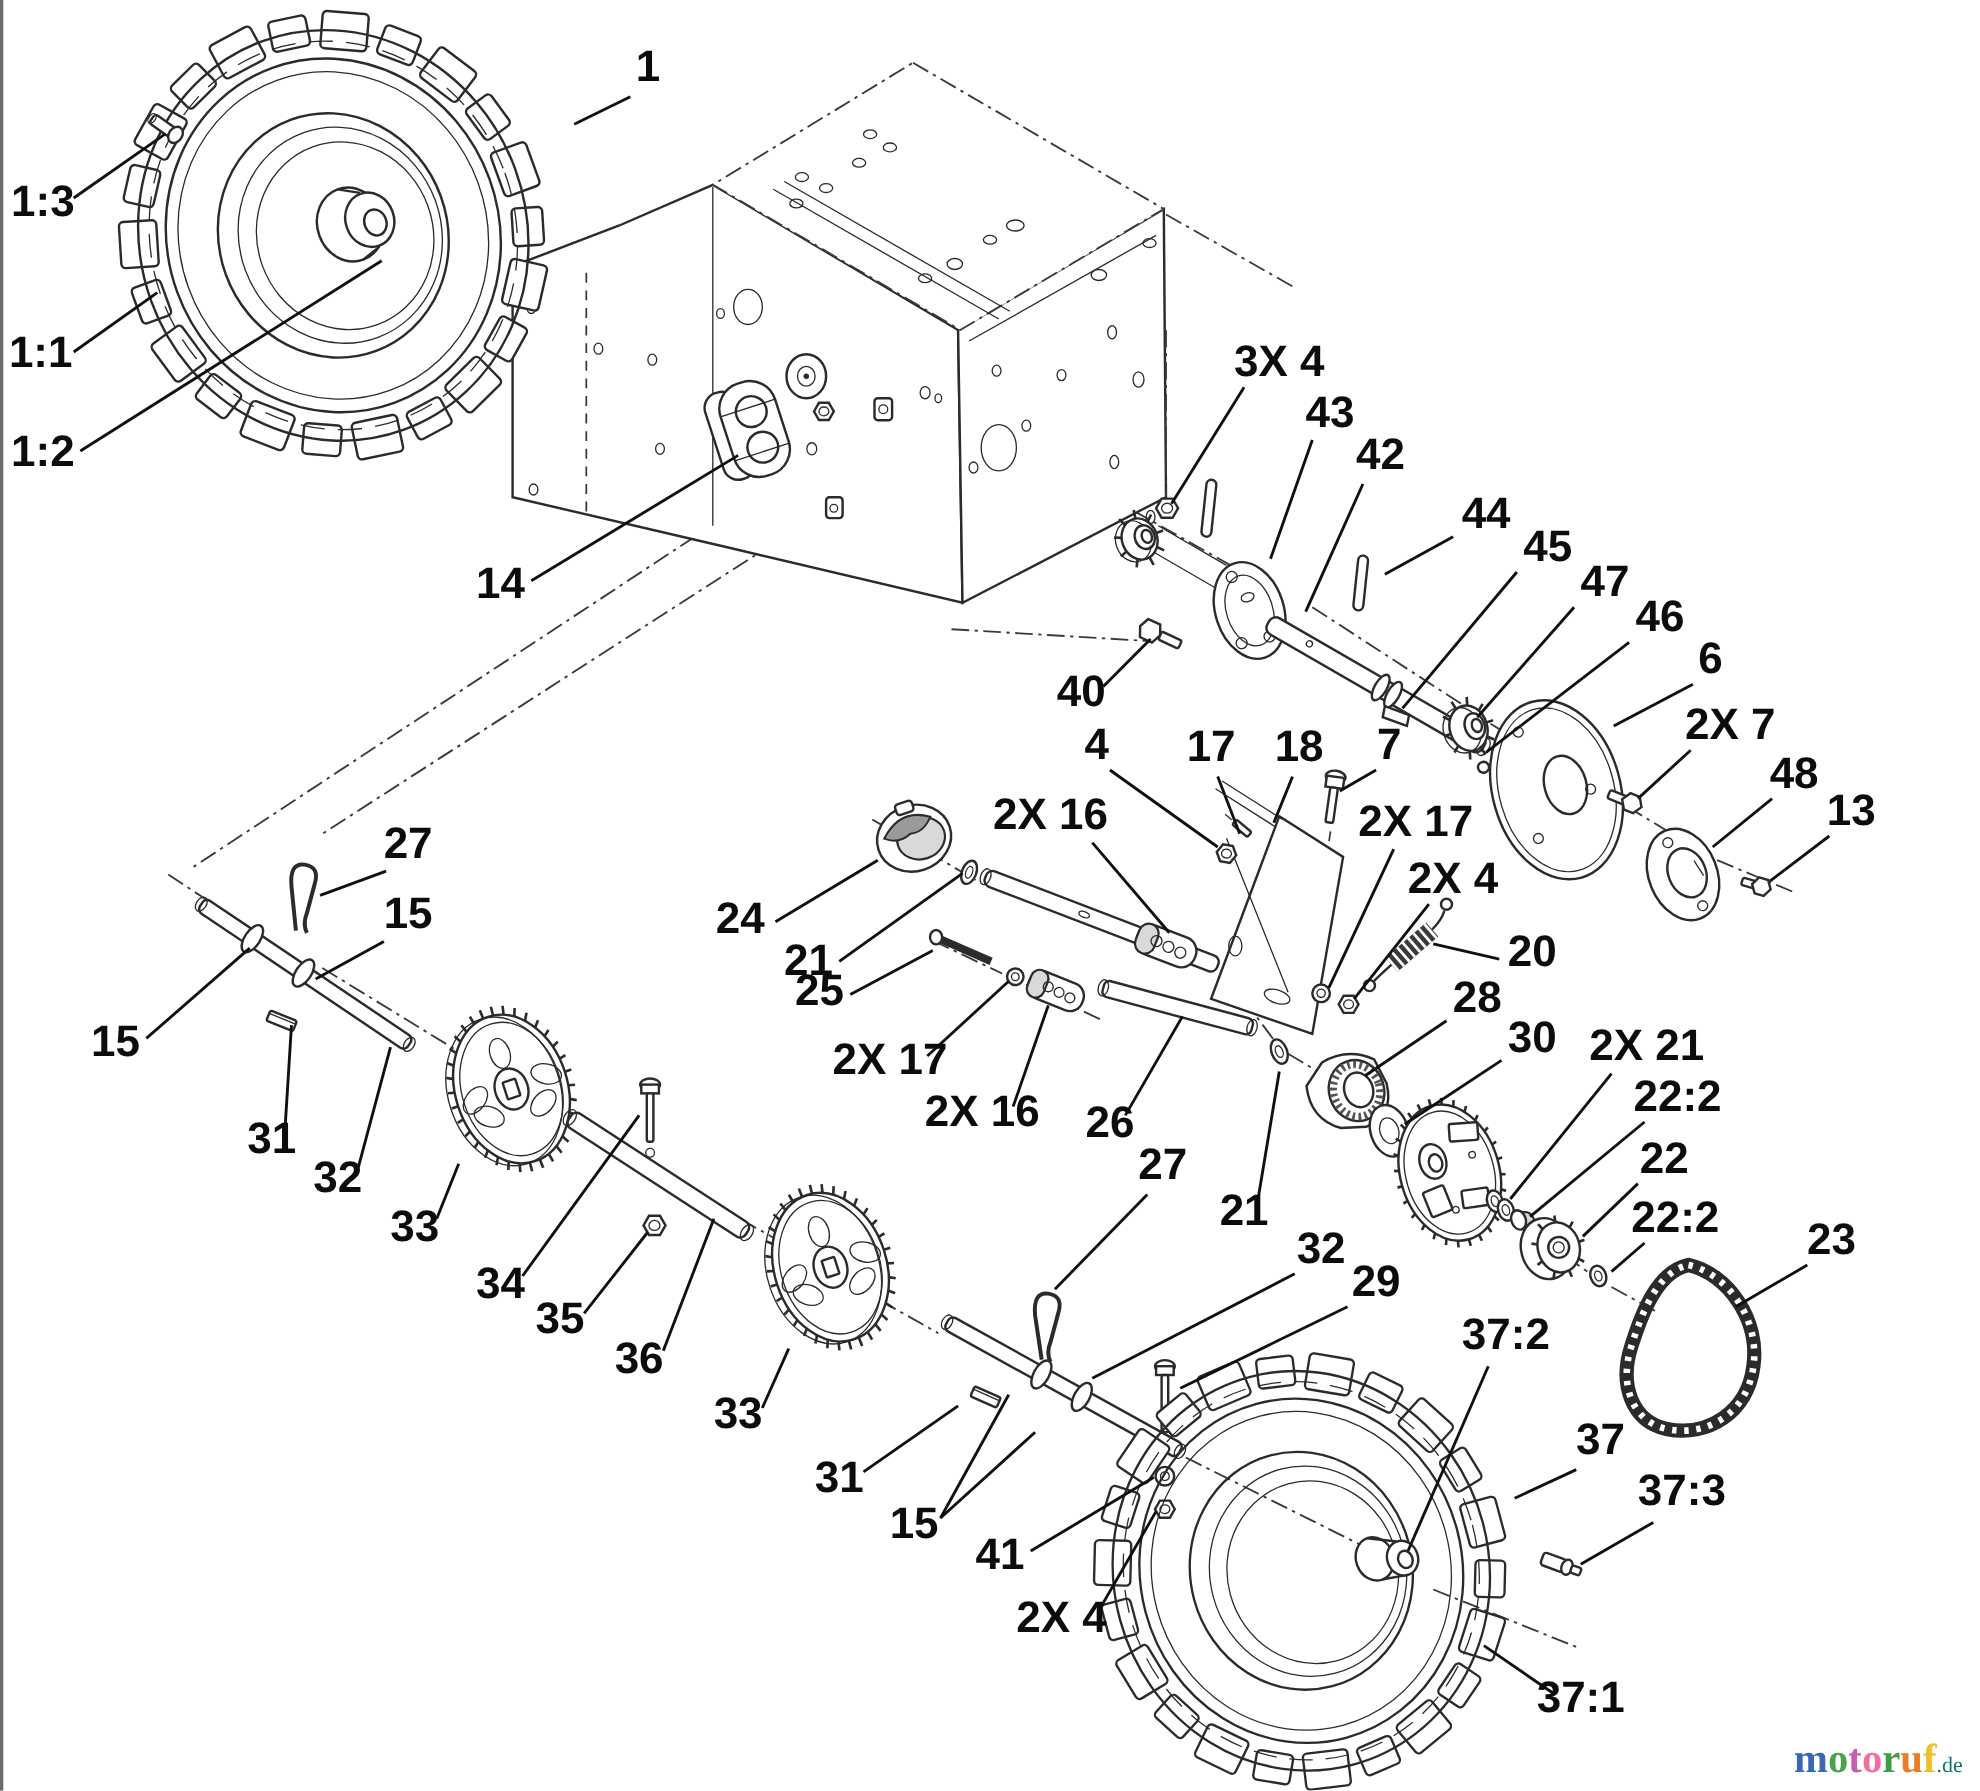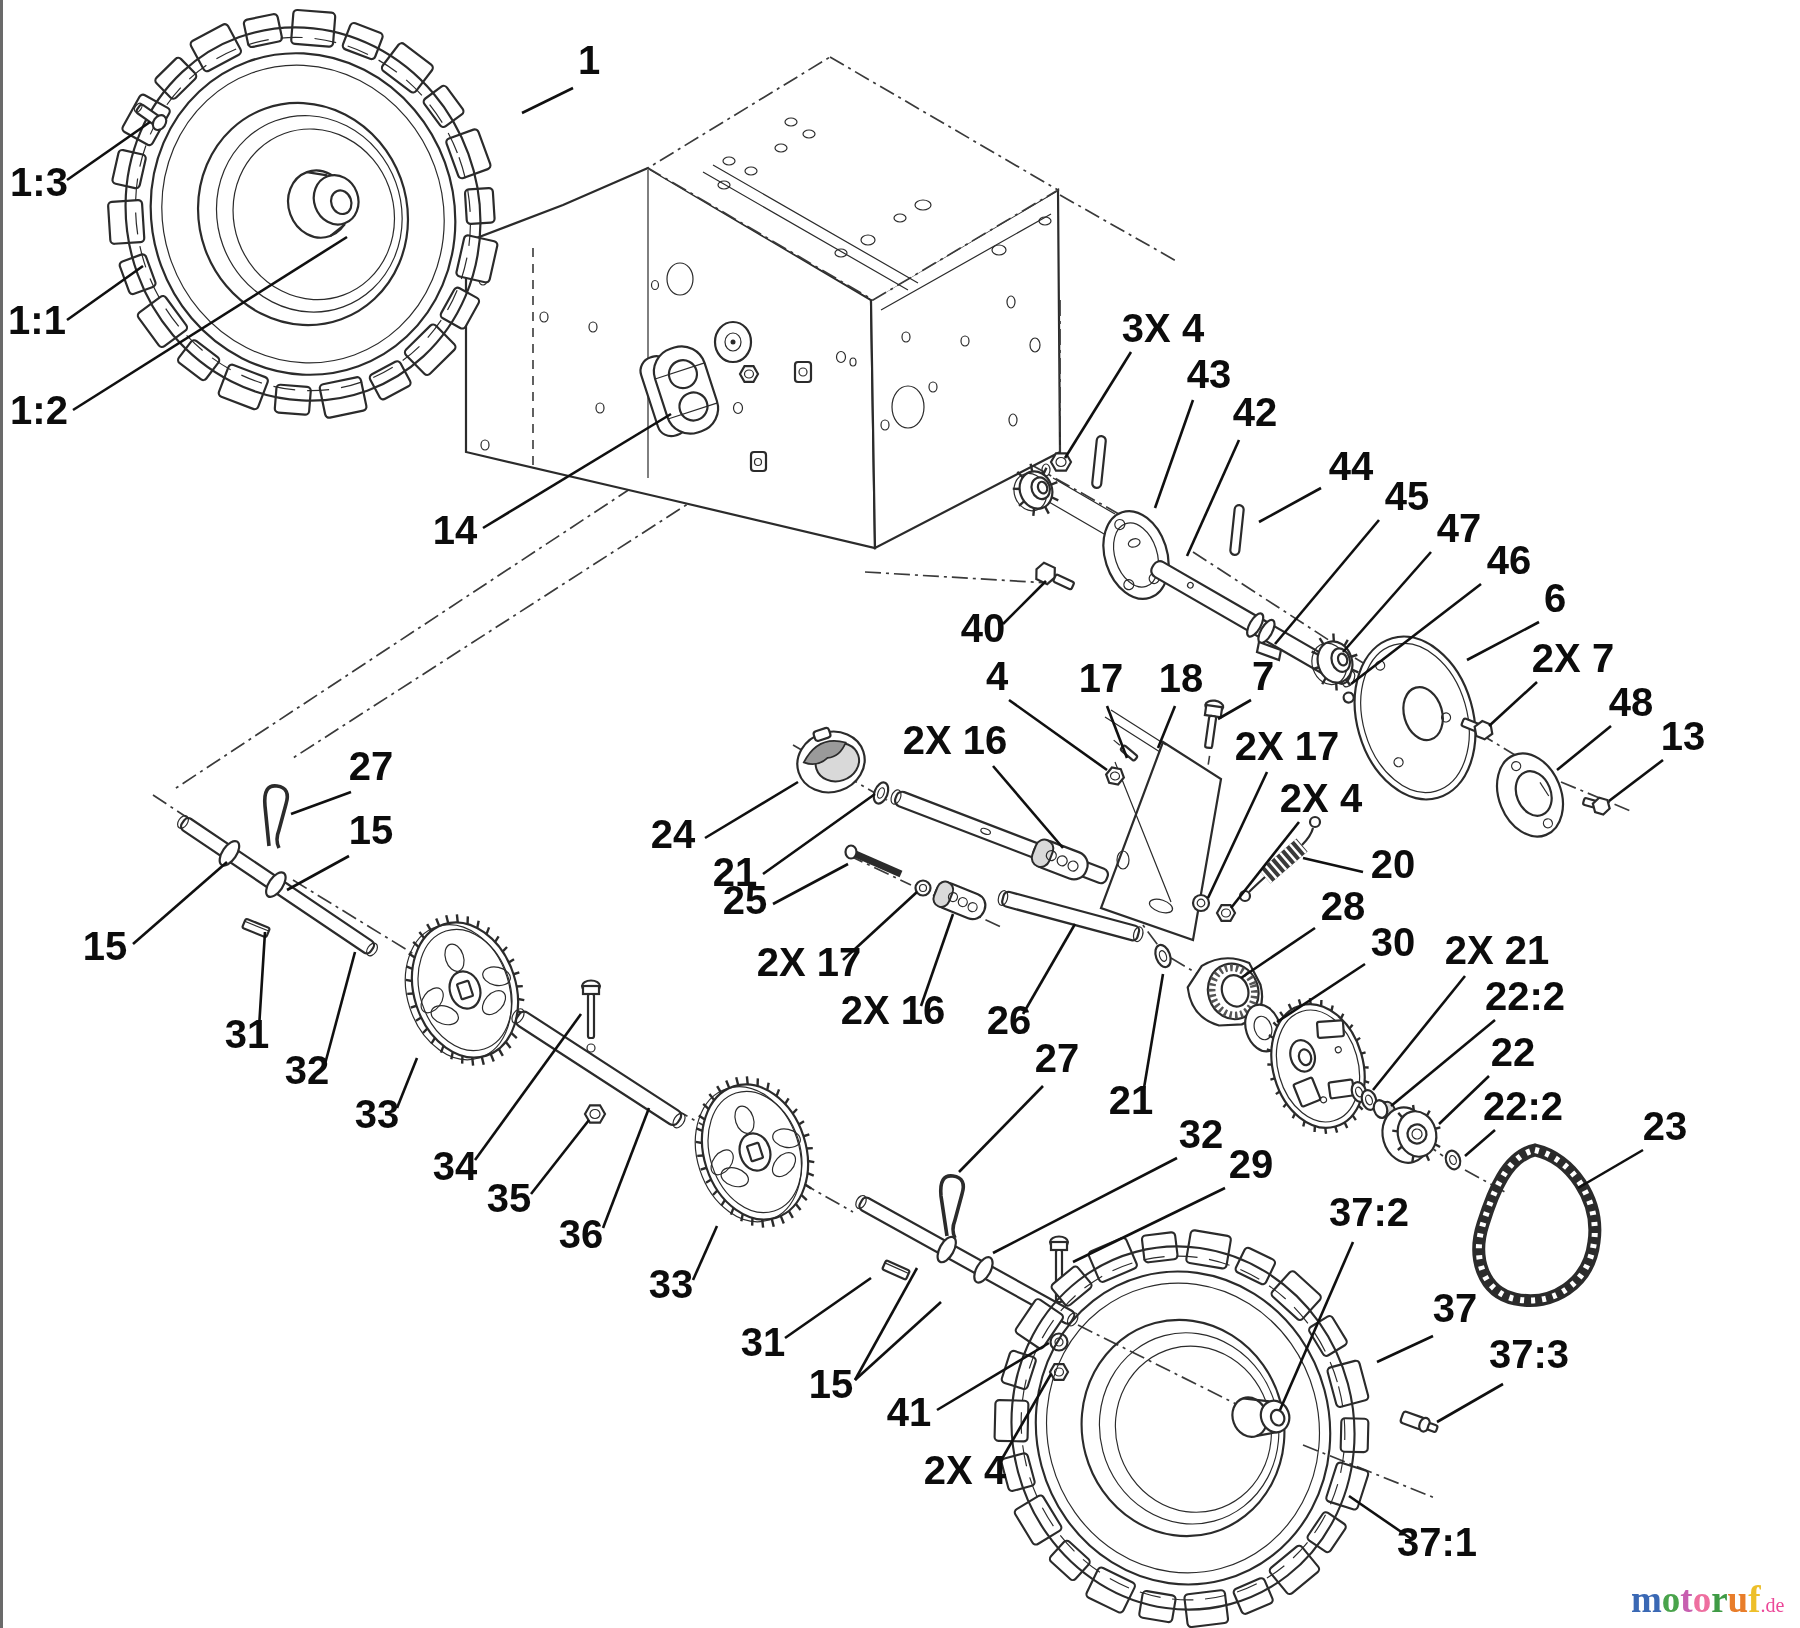--- a/index.html
+++ b/index.html
@@ -12,21 +12,21 @@
   .fw{fill:#ffffff;stroke:#2b2b2b;stroke-width:2.2;}
   .fg{fill:#d9d9d9;stroke:#2b2b2b;stroke-width:2;}
   .fd{fill:#9a9a9a;stroke:#2b2b2b;stroke-width:1.8;}
   .axis{fill:none;stroke:#3a3a3a;stroke-width:1.7;stroke-dasharray:16 5 3 5;}
   .dash{fill:none;stroke:#3a3a3a;stroke-width:1.6;stroke-dasharray:9 7;}
   .leader{stroke:#101010;stroke-width:2.6;}
   text.callout{font:700 40px "Liberation Sans",sans-serif;fill:#0c0c0c;}
   .watermark{position:absolute;left:1628px;top:1578px;width:170px;height:44px;
              font-family:"Liberation Serif",serif;font-weight:700;font-size:37px;
              white-space:nowrap;line-height:44px;}
-  .watermark .suffix{font-size:20px;font-weight:400;color:#ec4899;}
+  .watermark .suffix{font-size:20px;font-weight:400;color:#0f766e;}
 </style>
 </head>
 <body>
 
 <div class="stage">
 <svg id="diagram" width="1800" height="1628" viewBox="0 0 1800 1628">
 
   <g>
     <path class="axis" d="M750,408 L170,790"></path>
     <path class="axis" d="M750,462 L290,758"></path>

